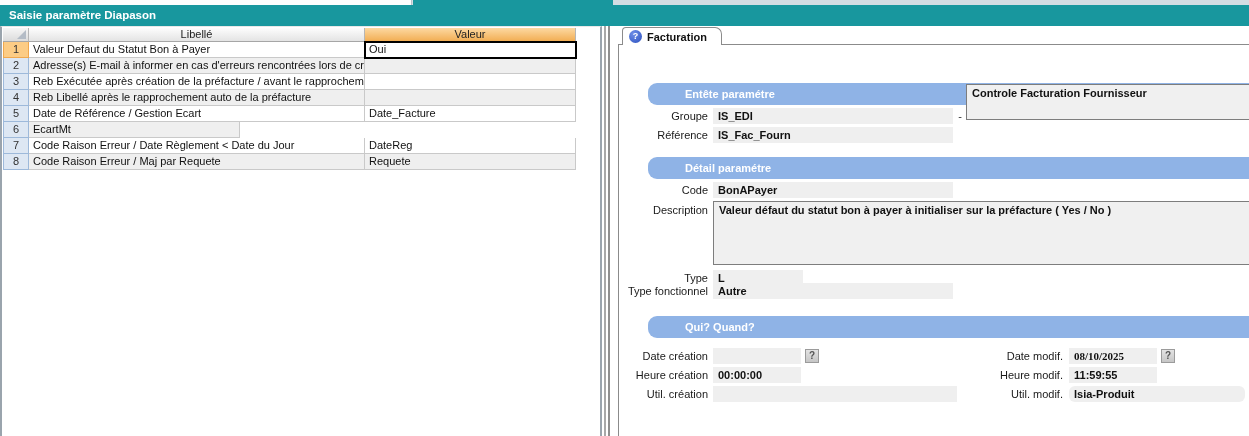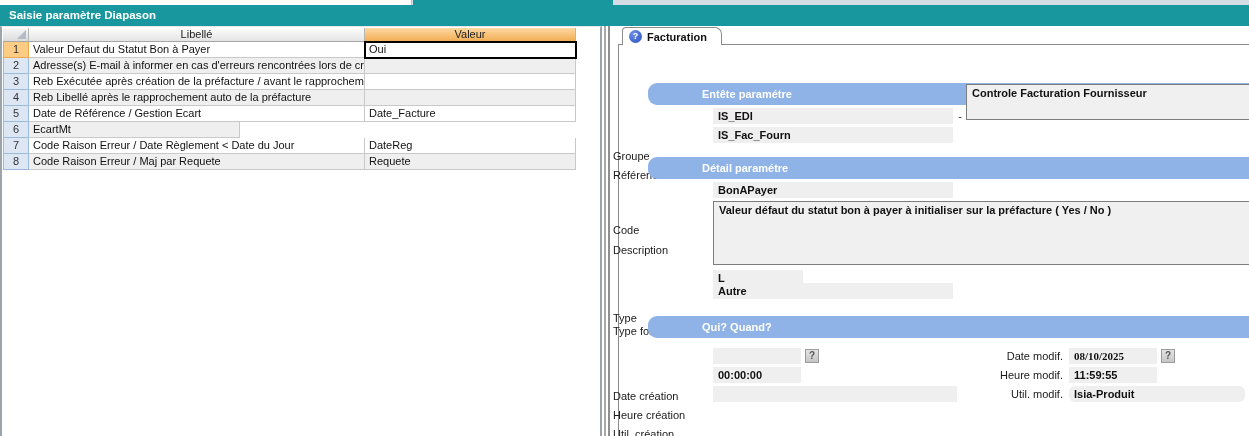--- a/index.html
+++ b/index.html
@@ -34,26 +34,26 @@
   
   .splitter { position:absolute; left:602px; top:26px; width:11px; height:410px;
     background:linear-gradient(to right,#fff 0,#fff 2px,#a8a8a8 2px,#a8a8a8 4px,#fff 4px,#fff 6px,#8f8f8f 6px,#8f8f8f 8px,#fff 8px,#fff 11px); }
 
   
   .panel { position:absolute; left:613px; top:26px; width:636px; height:410px; background:#fff; }
   .panel-frame { position:absolute; left:5px; top:18px; right:-1px; bottom:-1px; border-top:1px solid #8b8b8b; border-left:1px solid #8b8b8b; }
   .tab { position:absolute; left:9px; top:1px; height:18px; padding:0 14px 0 6px; background:#fff; border:1px solid #8b8b8b; border-bottom:none; border-radius:4px 7px 0 0; display:flex; align-items:center; gap:5px; z-index:3; font-weight:bold; }
   .tab-qicon { width:13px; height:13px; border-radius:50%; background:radial-gradient(circle at 35% 30%, #6f8fe8, #2a4fbe); color:#fff; font-size:9px; font-weight:bold; text-align:center; line-height:13px; }
 
-  .sec-bar { position:absolute; left:35px; right:-1px; height:22px; background:#8fb3e6; border-radius:9px 0 0 9px; color:#fff; font-weight:bold; line-height:22px; padding-left:54px; }
+  .sec-bar { position:absolute; left:35px; right:-1px; height:22px; background:#8fb3e6; border-radius:9px 0 0 9px; color:#fff; font-weight:bold; line-height:22px; padding-left:37px; }
   .bar-entete { top:57px; }
   .bar-detail { top:131px; }
   .bar-qui    { top:290px; }
 
-  .flabel { position:absolute; width:95px; text-align:left; line-height:16px; color:#1a1a1a; white-space:nowrap;margin-top:40px; }
+  .flabel { position:absolute; width:95px; text-align:right; line-height:16px; color:#1a1a1a; white-space:nowrap; }
   .fval { position:absolute; height:16px; background:#efefef; font-weight:bold; line-height:16px; padding-left:5px; white-space:nowrap; overflow:hidden; }
   .flabel-r { position:absolute; width:94px; text-align:right; line-height:16px; color:#1a1a1a; white-space:nowrap; }
 
   .lbl-groupe { left:0; top:82px; } .val-groupe { left:100px; top:82px; width:240px; }
   .dash-sep { position:absolute; left:341px; top:82px; width:12px; text-align:center; line-height:16px; color:#333; }
   .box-controle { position:absolute; left:353px; top:58px; right:-1px; height:36px; background:#f0f0f0; border:1px solid #7d7d7d; font-weight:bold; padding:2px 0 0 5px; }
   .lbl-reference { left:0; top:101px; } .val-reference { left:100px; top:101px; width:240px; }
 
   .lbl-code { left:0; top:156px; } .val-code { left:100px; top:156px; width:240px; }
   .lbl-desc { left:0; top:176px; }

